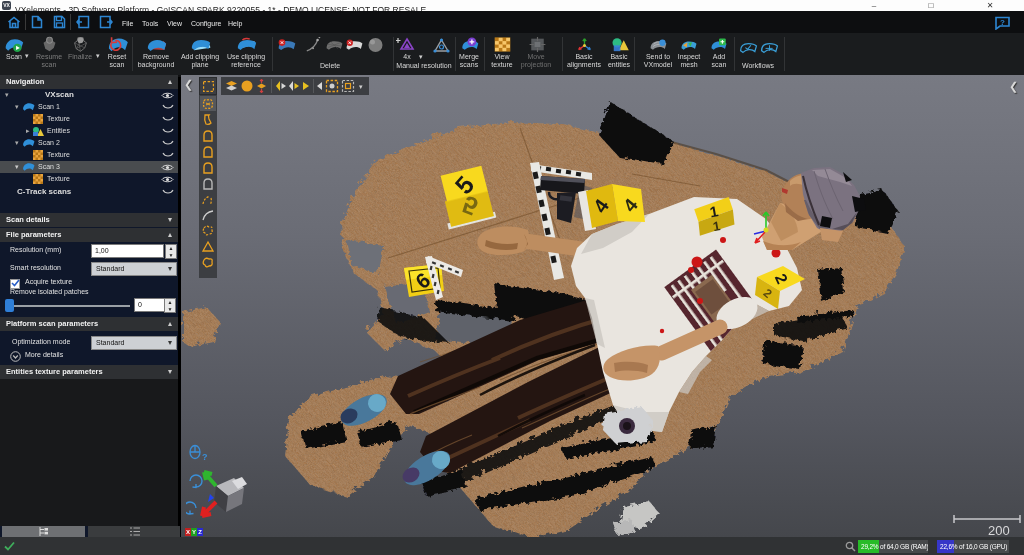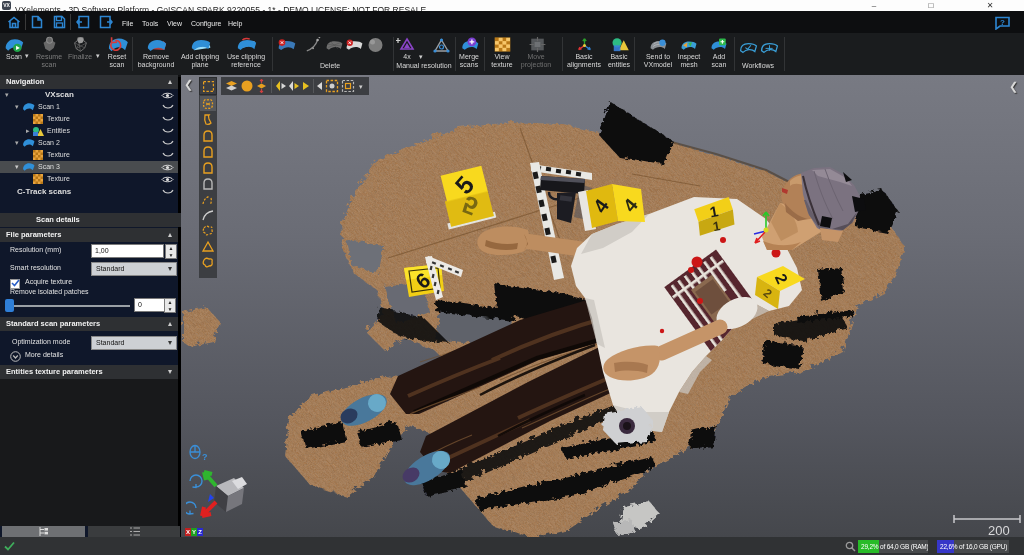--- a/index.html
+++ b/index.html
@@ -376,38 +376,38 @@
         <circle cx="6.5" cy="4.5" r="1.6" fill="#ddd"></circle>
       </svg>
     </div>
   <div class="trow" style="top:110px;font-weight:bold;font-size:8px;height:14px;line-height:14px;">
       <span class="tname" style="left:17px;">C-Track scans</span>
     <svg class="teye" style="top:4px;" width="12" height="7" viewBox="0 0 12 7">
         <path d="M1 1 C3 5 9 5 11 1" fill="none" stroke="#ccc" stroke-width="1.1"></path>
       </svg>
     </div>
 
-  <div class="phead" style="top:138px;padding-left:30px;"><span>Scan details</span><span class="car">▾</span></div>
+  <div class="phead" style="top:138px;"><span>Scan details</span><span class="car">▾</span></div>
   <div class="phead" style="top:153px;"><span>File parameters</span><span class="car">▴</span></div>
   <div class="plab" style="left:10px;top:171px;">Resolution (mm)</div>
   <div class="pinput" style="top:169px;">1,00</div>
   <div class="pspin" style="top:169px;">▲<br>▼</div>
   <div class="plab" style="left:10px;top:189px;">Smart resolution</div>
   <div class="psel" style="top:187px;">Standard<span class="car">▾</span></div>
   <div class="abs" style="left:10px;top:204px;width:8px;height:8px;background:#fff;border:1px solid #999;"></div>
   <svg class="abs" style="left:11px;top:204px;" width="9" height="8" viewBox="0 0 9 8">
       <path d="M1 4 L3.5 6.5 L8 1" fill="none" stroke="#2a5fc8" stroke-width="1.6"></path>
     </svg>
   <div class="plab" style="left:25px;top:203px;">Acquire texture</div>
   <div class="plab" style="left:10px;top:213px;">Remove isolated patches</div>
   <div class="abs" style="left:10px;top:230px;width:120px;height:2px;background:#9aa0a5;"></div>
   <div class="abs" style="left:5px;top:224px;width:9px;height:13px;background:#2f7fd8;border-radius:2px;"></div>
   <div class="pinput" style="left:134px;top:223px;width:29px;">0</div>
   <div class="pspin" style="left:164px;top:223px;">▲<br>▼</div>
-  <div class="phead" style="top:242px;"><span>Standard scan parameters</span><span class="car">▴</span></div>
+  <div class="phead" style="top:242px;"><span>Platform scan parameters</span><span class="car">▴</span></div>
   <div class="plab" style="left:12px;top:263px;">Optimization mode</div>
   <div class="psel" style="top:261px;">Standard<span class="car">▾</span></div>
   <svg class="abs" style="left:10px;top:276px;" width="11" height="11" viewBox="0 0 11 11">
       <circle cx="5.5" cy="5.5" r="4.8" fill="none" stroke="#bbb" stroke-width="1"></circle>
       <path d="M3.2 4.5 L5.5 7 L7.8 4.5" fill="none" stroke="#bbb" stroke-width="1.2"></path>
     </svg>
   <div class="plab" style="left:25px;top:276px;">More details</div>
   <div class="phead" style="top:290px;"><span>Entities texture parameters</span><span class="car">▾</span></div>
   <div class="abs" style="left:0;top:304px;width:178px;height:147px;background:#18191b;"></div>
 

